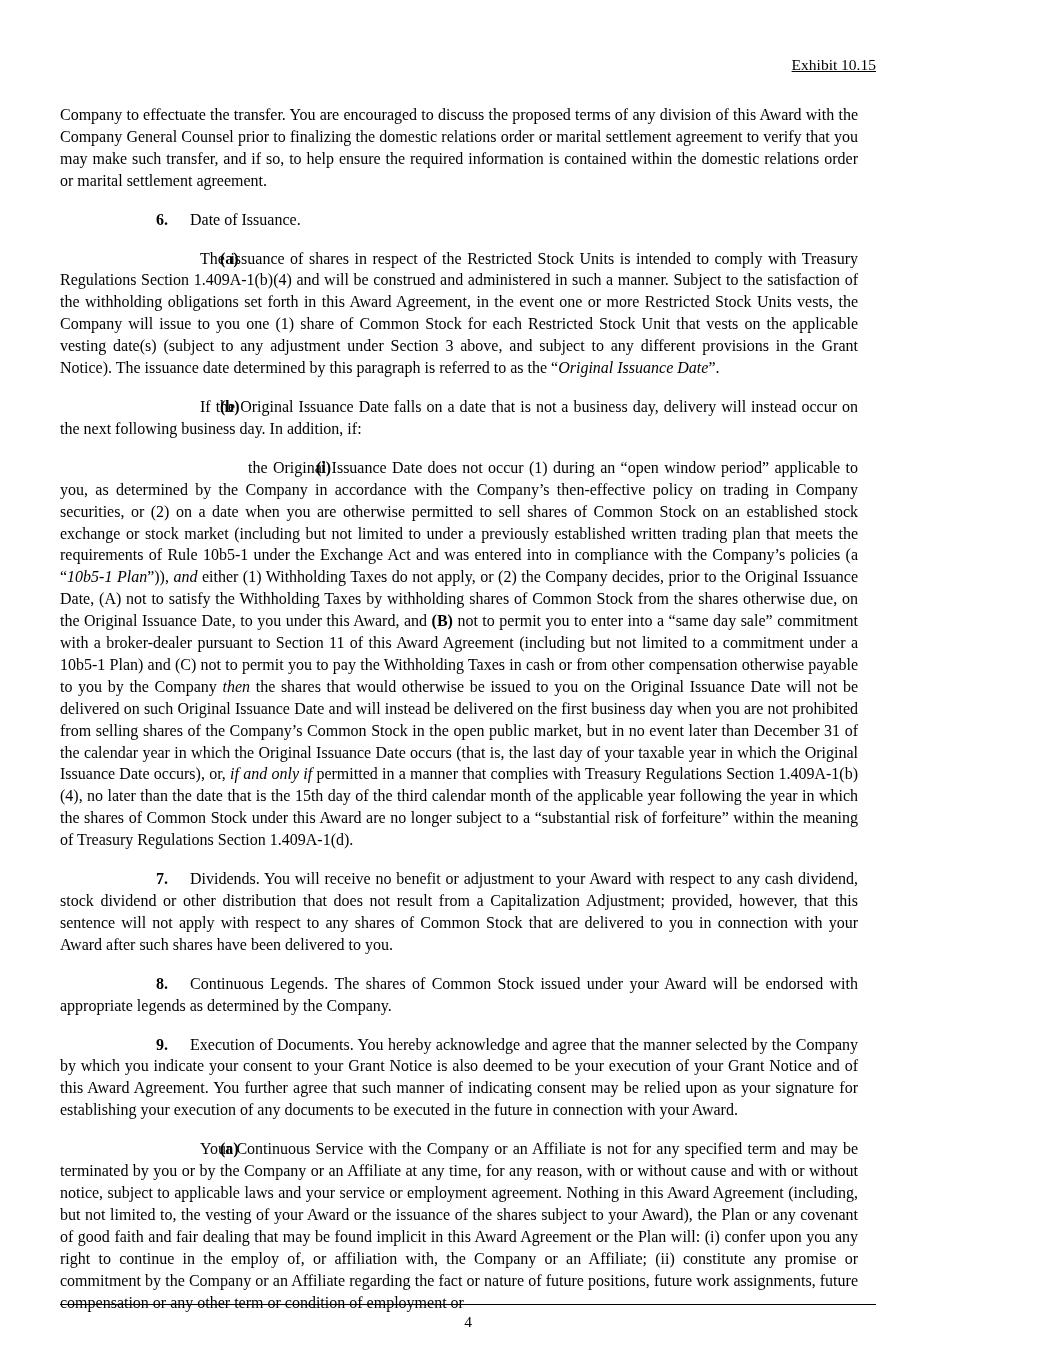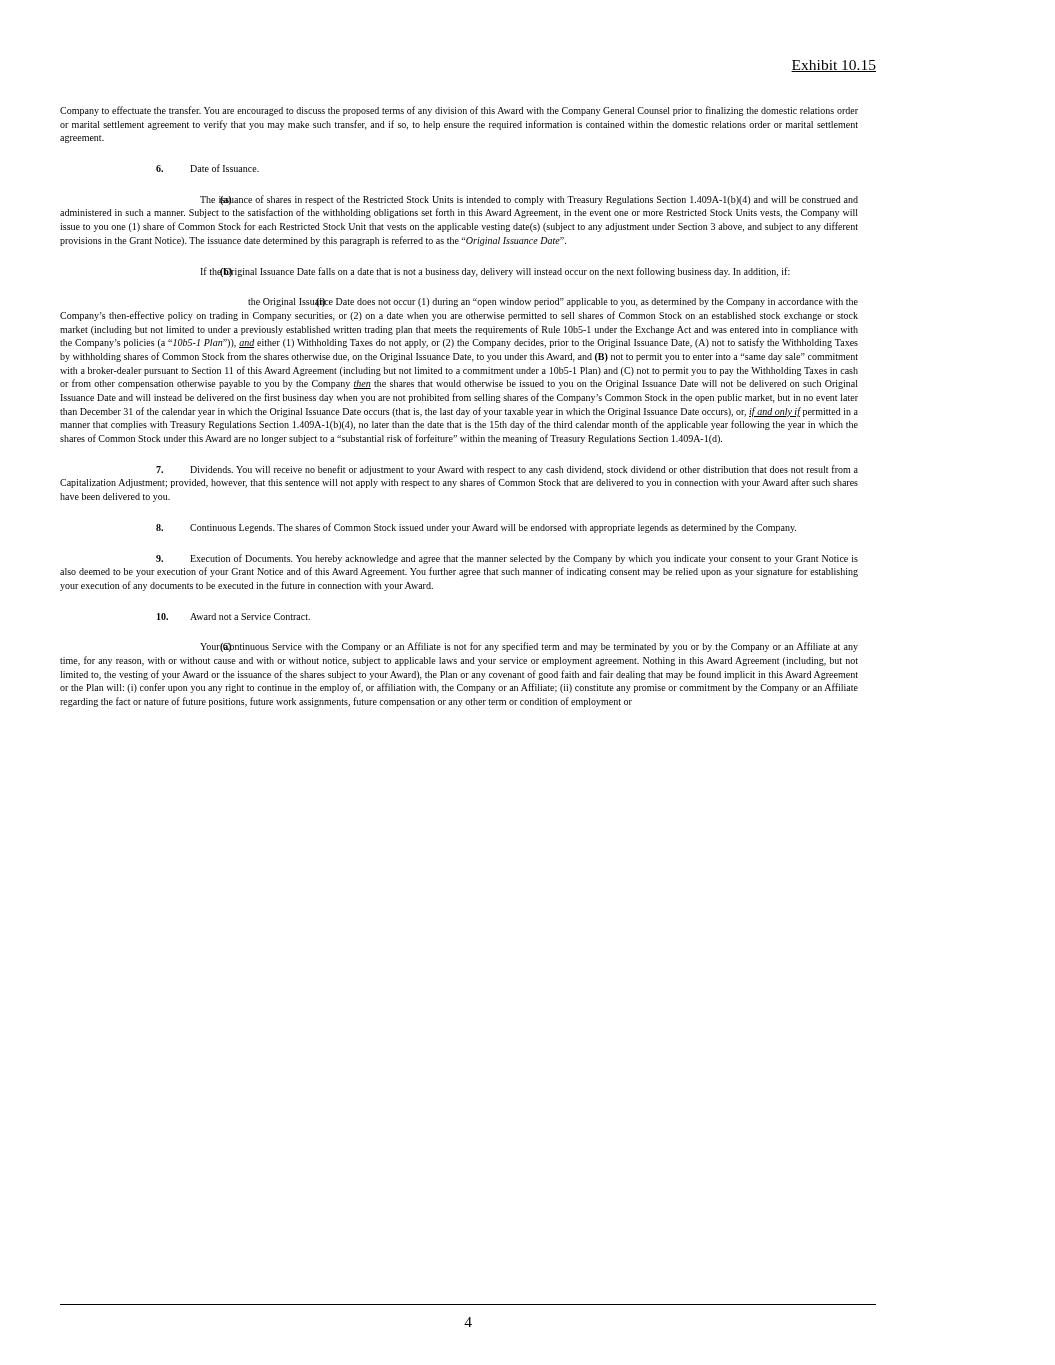--- a/index.html
+++ b/index.html
@@ -23,21 +23,21 @@
   .exhibit-line {
     text-align: right;
     font-size: 15.5px;
     margin: 0 0 30px 0;
   }
   .exhibit-label {
     text-decoration: underline;
   }
   p {
     margin: 0 18px 17px 0;
-    font-size: 10px;
+    font-size: 16px;
     line-height: 1.37;
     text-align: justify;
     text-justify: inter-word;
   }
   .indent-num {
     text-indent: 48px;
   }
   .indent-a {
     text-indent: 80px;
   }
@@ -52,21 +52,21 @@
     display: inline-block;
     width: 60px;
     font-weight: bold;
   }
   .lbl-i {
     display: inline-block;
     width: 60px;
     font-weight: bold;
   }
   .bold { font-weight: bold; }
-  .ital { font-style: italic; text-decoration: underline; }
+  .ital { font-style: italic; }
   .bi { font-weight: normal; font-style: italic; }
   .heading-text { font-weight: normal; }
   .footer {
     position: absolute;
     left: 60px;
     right: 60px;
     bottom: 34px;
     border-top: 1px solid #000;
     padding-top: 8px;
     text-align: center;
@@ -92,21 +92,20 @@
 
   <p class="indent-i"><span class="lbl-i">(i)</span><span>the Original Issuance Date does not occur (1) during an “open window period” applicable to you, as determined by the Company in accordance with the Company’s then-effective policy on trading in Company securities, or (2) on a date when you are otherwise permitted to sell shares of Common Stock on an established stock exchange or stock market (including but not limited to under a previously established written trading plan that meets the requirements of Rule 10b5-1 under the Exchange Act and was entered into in compliance with the Company’s policies (a “</span><span class="bi">10b5-1 Plan</span><span>”)), </span><span class="ital">and</span><span> either (1) Withholding Taxes do not apply, or (2) the Company decides, prior to the Original Issuance Date, (A) not to satisfy the Withholding Taxes by withholding shares of Common Stock from the shares otherwise due, on the Original Issuance Date, to you under this Award, and </span><span class="bold">(B)</span><span> not to permit you to enter into a “same day sale” commitment with a broker-dealer pursuant to Section 11 of this Award Agreement (including but not limited to a commitment under a 10b5-1 Plan) and (C) not to permit you to pay the Withholding Taxes in cash or from other compensation otherwise payable to you by the Company </span><span class="ital">then</span><span> the shares that would otherwise be issued to you on the Original Issuance Date will not be delivered on such Original Issuance Date and will instead be delivered on the first business day when you are not prohibited from selling shares of the Company’s Common Stock in the open public market, but in no event later than December 31 of the calendar year in which the Original Issuance Date occurs (that is, the last day of your taxable year in which the Original Issuance Date occurs), or, </span><span class="ital">if and only if</span><span> permitted in a manner that complies with Treasury Regulations Section 1.409A-1(b)(4), no later than the date that is the 15th day of the third calendar month of the applicable year following the year in which the shares of Common Stock under this Award are no longer subject to a “substantial risk of forfeiture” within the meaning of Treasury Regulations Section 1.409A-1(d).</span></p>
 
 
   <p class="indent-num"><span class="lbl-num bold">7.</span><span class="heading-text">Dividends</span><span>. You will receive no benefit or adjustment to your Award with respect to any cash dividend, stock dividend or other distribution that does not result from a Capitalization Adjustment; provided, however, that this sentence will not apply with respect to any shares of Common Stock that are delivered to you in connection with your Award after such shares have been delivered to you.</span></p>
 
   <p class="indent-num"><span class="lbl-num bold">8.</span><span class="heading-text">Continuous Legends</span><span>. The shares of Common Stock issued under your Award will be endorsed with appropriate legends as determined by the Company.</span></p>
 
   <p class="indent-num"><span class="lbl-num bold">9.</span><span class="heading-text">Execution of Documents</span><span>. You hereby acknowledge and agree that the manner selected by the Company by which you indicate your consent to your Grant Notice is also deemed to be your execution of your Grant Notice and of this Award Agreement. You further agree that such manner of indicating consent may be relied upon as your signature for establishing your execution of any documents to be executed in the future in connection with your Award.</span></p>
 
-  <p class="indent-num"><span class="lbl-num bold">10.</span><span class="heading-text">Award not a Service Contract</span><span>.</span></p>
 
   <p class="indent-a"><span class="lbl-a">(a)</span><span>Your Continuous Service with the Company or an Affiliate is not for any specified term and may be terminated by you or by the Company or an Affiliate at any time, for any reason, with or without cause and with or without notice, subject to applicable laws and your service or employment agreement. Nothing in this Award Agreement (including, but not limited to, the vesting of your Award or the issuance of the shares subject to your Award), the Plan or any covenant of good faith and fair dealing that may be found implicit in this Award Agreement or the Plan will: (i) confer upon you any right to continue in the employ of, or affiliation with, the Company or an Affiliate; (ii) constitute any promise or commitment by the Company or an Affiliate regarding the fact or nature of future positions, future work assignments, future compensation or any other term or condition of employment or</span></p>
 
   <div class="footer">
     <span>4</span>
   </div>
 
 </div>
 
 </body></html>

